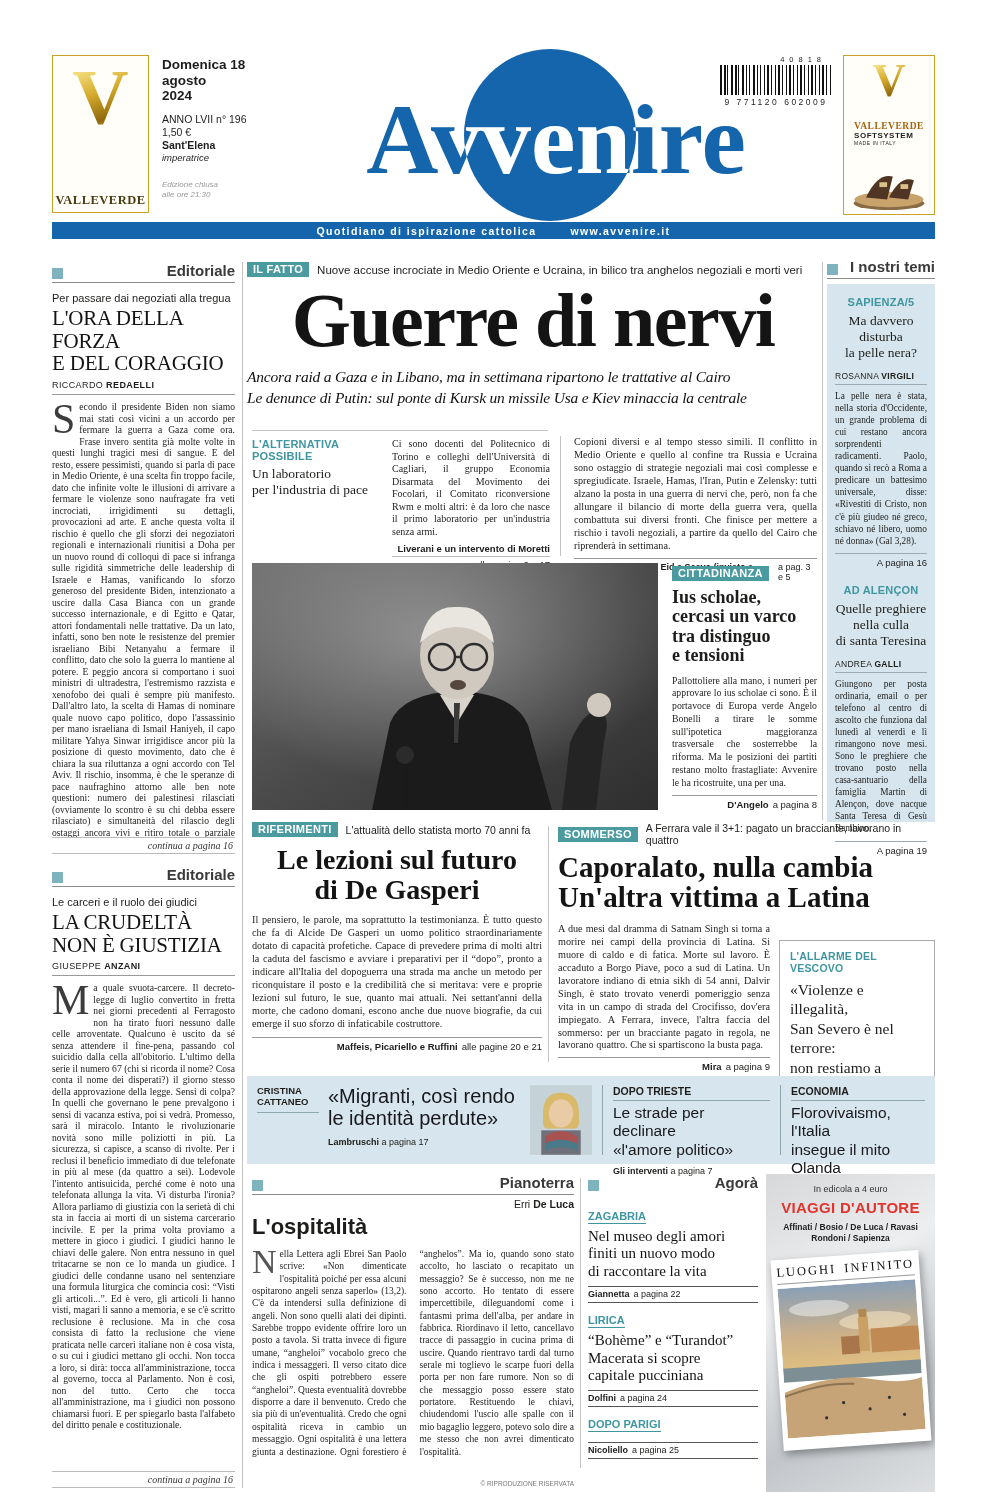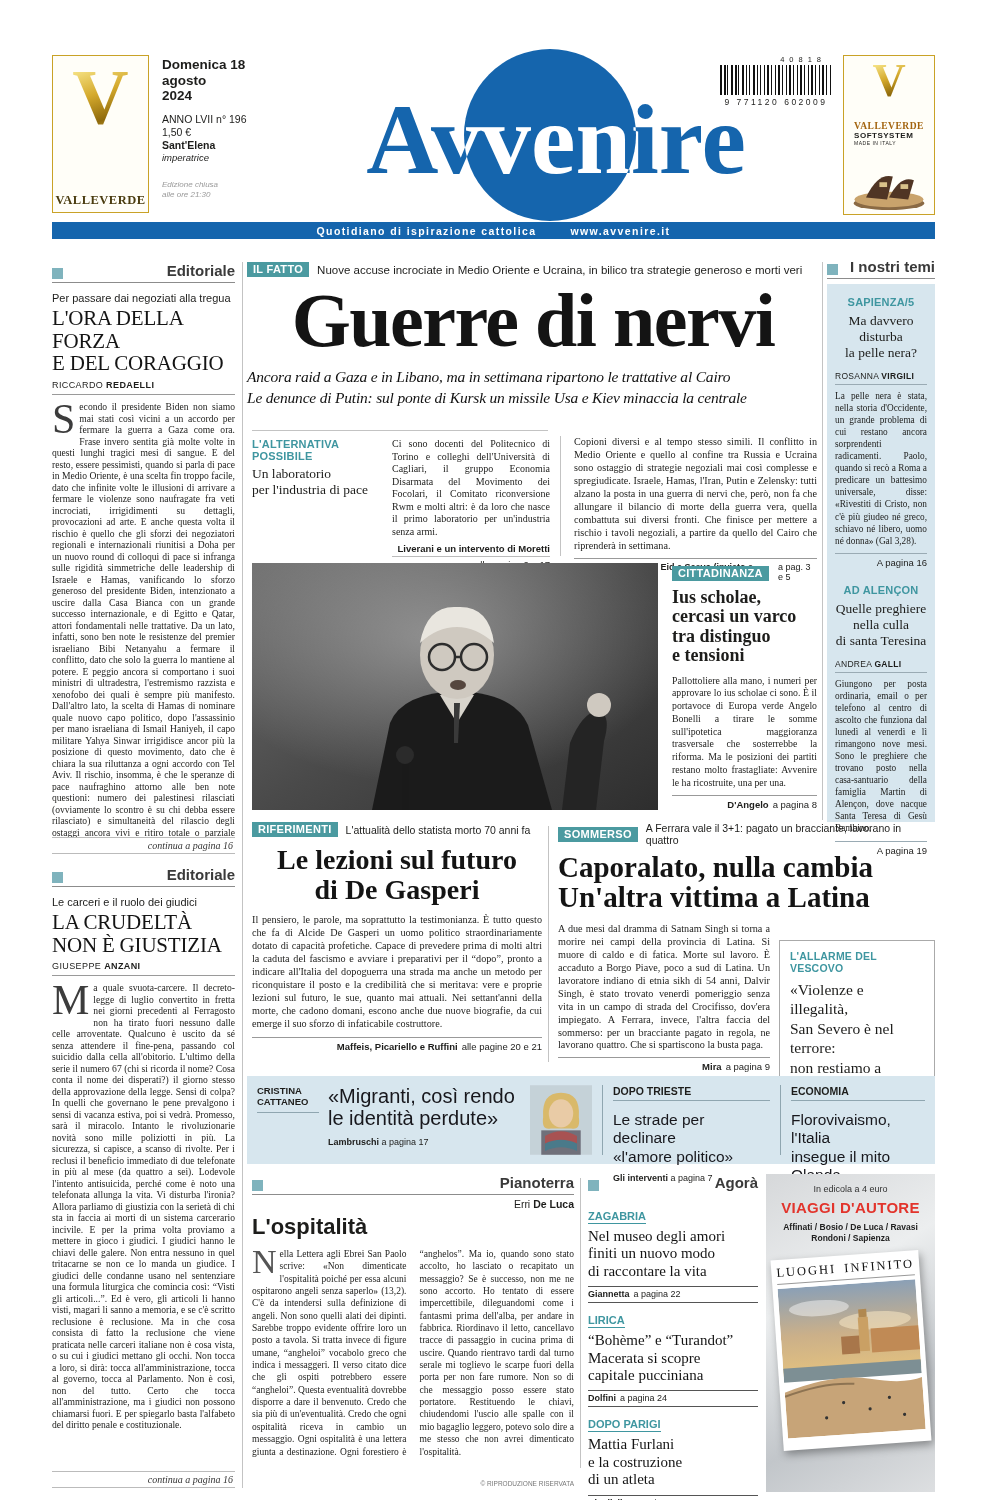--- a/index.html
+++ b/index.html
@@ -80,21 +80,21 @@
   .som-hl { font-family:"Liberation Serif",serif; font-weight:bold; font-size:29px; line-height:1.05;
             margin:6px 0 10px; color:#141414; }
 
   .allarme { border:1px solid #aaa; background:#fff; box-sizing:border-box; padding:9px 10px; }
   .allarme .q { font-family:"Liberation Serif",serif; font-size:15.5px; line-height:1.25; margin-top:6px; }
   .allarme .by { text-align:right; font-weight:bold; font-size:9.5px; margin-top:8px; }
   .allarme .pg { text-align:right; font-size:9.5px; border-top:1px solid #bbb; margin-top:2px; padding-top:2px; }
 
   .band { display:flex; box-sizing:border-box; }
   .band-sec { padding:9px 10px; box-sizing:border-box; }
-  .band-label { font-weight:bold; font-size:10.5px; border-bottom:1px solid #8fa6b0; padding-bottom:3px; margin-bottom:10px; }
+  .band-label { font-weight:bold; font-size:10.5px; border-bottom:1px solid #8fa6b0; padding-bottom:3px; margin-bottom:3px; }
   .band-title { font-size:15.5px; line-height:1.18; color:#17171c; }
   .band-by { font-size:9px; margin-top:7px; }
   .cat-quote { font-size:20px; line-height:1.12; color:#17171c; }
 
   .pt-byline { text-align:right; font-size:10.5px; margin:3px 0 2px; }
   .pt-title { font-family:Liberation Sans, sans-serif; font-weight:bold; font-size:22px; margin:4px 0 8px; }
   .pt-body { font-family:"Liberation Serif",serif; font-size:9.5px; line-height:1.3; text-align:justify;
              column-count:2; column-gap:13px; height:228px; overflow:hidden; }
   .pt-drop { float:left; font-family:"Liberation Serif",serif; font-size:34px; line-height:28px; padding-right:3px; color:#555; }
   .copyr { font-size:6.5px; color:#777; }
@@ -215,21 +215,21 @@
     </div>
     <div class="edbody" style="flex:1;">
       <span class="dropcap">M</span><span>a quale svuota-carcere. Il decreto-legge di luglio convertito in fretta nei giorni precedenti al Ferragosto non ha tirato fuori nessuno dalle celle arroventate. Qualcuno è uscito da sé senza attendere il fine-pena, passando col suicidio dalla cella all'obitorio. L'ultimo della serie il numero 67 (chi si ricorda il nome? Cosa conta il nome dei disperati?) il giorno stesso della approvazione della legge. Sensi di colpa? In quelli che governano le pene prevalgono i sensi di vacanza estiva, poi si vedrà. Promesso, sarà il miracolo. Intanto le rivoluzionarie novità sono mille poliziotti in più. La sicurezza, si capisce, a scanso di rivolte. Per i reclusi il beneficio immediato di due telefonate in più al mese (da quattro a sei). Lodevole l'intento antisuicida, perché come è noto una telefonata allunga la vita. Vi disturba l'ironia? Allora parliamo di giustizia con la serietà di chi sta in faccia ai morti di un sistema carcerario incivile. E per la prima volta proviamo a mettere in gioco i giudici. I giudici hanno le chiavi delle galere. Non entra nessuno in quel tritacarne se non ce lo manda un giudice. I giudici delle condanne usano nel sentenziare una formula liturgica che comincia così: “Visti gli articoli...”. Ed è vero, gli articoli li hanno visti, magari li sanno a memoria, e se c'è scritto reclusione è reclusione. Ma in che cosa consista di fatto la reclusione che viene praticata nelle carceri italiane non è cosa vista, o su cui i giudici mettano gli occhi. Non tocca a loro, si dirà: tocca all'amministrazione, tocca al governo, tocca al Parlamento. Non è così, non del tutto. Certo che tocca all'amministrazione, ma i giudici non possono chiamarsi fuori. E per spiegarlo basta l'alfabeto del diritto penale e costituzionale.</span>
     </div>
     <div class="continua">continua a pagina 16</div>
   </div>
 
   <div class="abs" style="left:247px;top:262px;width:572px;">
     <div class="kicker-row">
       <span class="tag">IL FATTO</span>
-      <span class="kick">Nuove accuse incrociate in Medio Oriente e Ucraina, in bilico tra strategie generoso e morti veri</span>
+      <span class="kick">Nuove accuse incrociate in Medio Oriente e Ucraina, in bilico tra anghelos negoziali e morti veri</span>
     </div>
     <div class="gn-hl">Guerre di nervi</div>
     <div class="deck pre">Ancora raid a Gaza e in Libano, ma in settimana ripartono le trattative al Cairo
 Le denunce di Putin: sul ponte di Kursk un missile Usa e Kiev minaccia la centrale</div>
   </div>
 
   <div class="abs" style="left:252px;top:438px;width:130px;">
     <div class="tlabel" style="font-size:11px;">L'ALTERNATIVA POSSIBILE</div>
     <div class="serif preline" style="font-size:13.5px;line-height:1.2;margin-top:4px;">Un laboratorio
 per l'industria di pace</div>
@@ -445,23 +445,20 @@
 Macerata si scopre
 capitale pucciniana</div>
       <div class="ag-by">
         <span class="b">Dolfini</span>
         <span>a pagina 24</span>
       </div>
     </div>
 
     <div>
       <div class="ag-label">DOPO PARIGI</div>
-      <div class="ag-title preline">Mattia Furlani
-e la costruzione
-di un atleta</div>
       <div class="ag-by">
         <span class="b">Nicoliello</span>
         <span>a pagina 25</span>
       </div>
     </div>
   </div>
 
   <div class="abs ad-viaggi" style="left:766px;top:1174px;width:169px;height:318px;">
     <div class="ad-kick">In edicola a 4 euro</div>
     <div class="ad-title">VIAGGI D'AUTORE</div>

